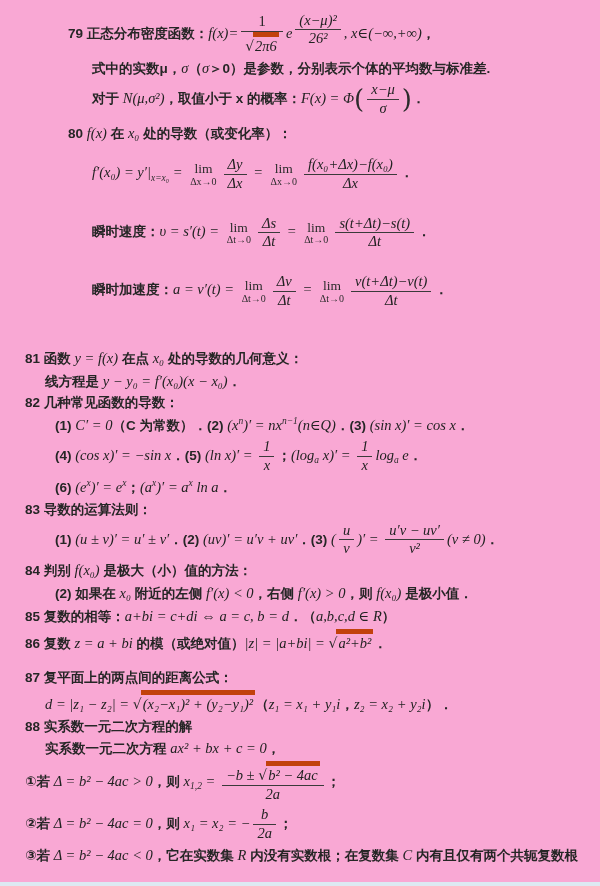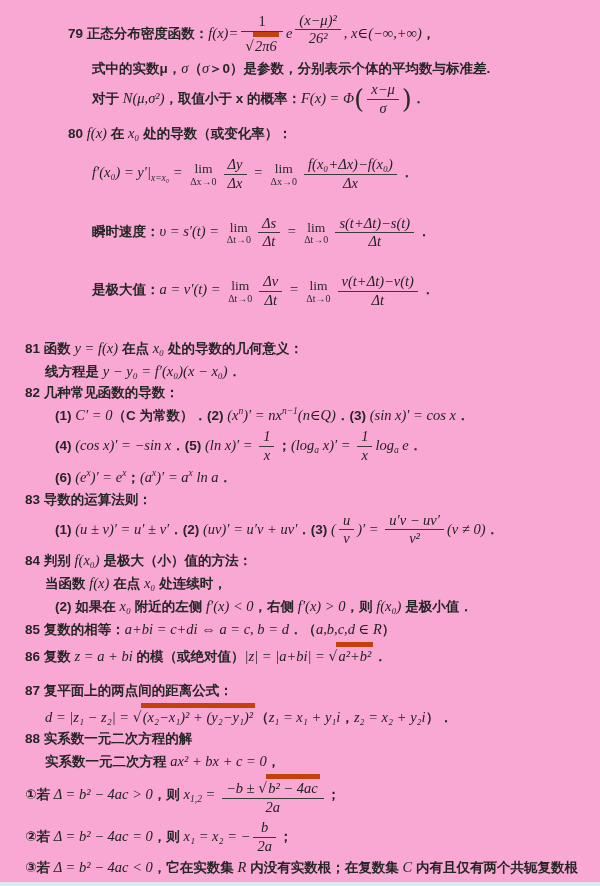--- a/index.html
+++ b/index.html
@@ -71,55 +71,54 @@
       </span><span class="frac">
         <span class="fnum"><span class="seg-m">Δs</span></span>
         <span class="fden"><span class="seg-m">Δt</span></span>
       </span><span class="seg-m"> = </span><span class="lim">
         <span class="limb">lim</span>
         <span class="limu">Δt→0</span>
       </span><span class="frac">
         <span class="fnum"><span class="seg-m">s(t+Δt)−s(t)</span></span>
         <span class="fden"><span class="seg-m">Δt</span></span>
       </span><span class="seg-t">．</span></div>
-    <div class="line ind3"><span class="seg-t">是极大值：</span><span class="seg-m">a = v′(t) = </span><span class="lim">
+    <div class="line ind3"><span class="seg-t">瞬时加速度：</span><span class="seg-m">a = v′(t) = </span><span class="lim">
         <span class="limb">lim</span>
         <span class="limu">Δt→0</span>
       </span><span class="frac">
         <span class="fnum"><span class="seg-m">Δv</span></span>
         <span class="fden"><span class="seg-m">Δt</span></span>
       </span><span class="seg-m"> = </span><span class="lim">
         <span class="limb">lim</span>
         <span class="limu">Δt→0</span>
       </span><span class="frac">
         <span class="fnum"><span class="seg-m">v(t+Δt)−v(t)</span></span>
         <span class="fden"><span class="seg-m">Δt</span></span>
       </span><span class="seg-t">．</span></div>
-    <div class="line ind0" style="margin-top: 18px;"><span class="seg-t">81 函数 </span><span class="seg-m">y = f(x)</span><span class="seg-t"> 在点 </span><span class="seg-m">x₀</span><span class="seg-t"> 处的导数的几何意义：</span></div>
+    <div class="line ind0" style="margin-top: 28px;"><span class="seg-t">81 函数 </span><span class="seg-m">y = f(x)</span><span class="seg-t"> 在点 </span><span class="seg-m">x₀</span><span class="seg-t"> 处的导数的几何意义：</span></div>
     <div class="line ind2"><span class="seg-t">线方程是 </span><span class="seg-m">y − y₀ = f′(x₀)(x − x₀)</span><span class="seg-t">．</span></div>
     <div class="line ind0"><span class="seg-t">82 几种常见函数的导数：</span></div>
     <div class="line ind4"><span class="seg-t">(1) </span><span class="seg-m">C′ = 0</span><span class="seg-t">（C 为常数）．(2) </span><span class="seg-m">(x</span><sup class="seg-sup">n</sup><span class="seg-m">)′ = nx</span><sup class="seg-sup">n−1</sup><span class="seg-m">(n∈Q)</span><span class="seg-t">．(3) </span><span class="seg-m">(sin x)′ = cos x</span><span class="seg-t">．</span></div>
     <div class="line ind4"><span class="seg-t">(4) </span><span class="seg-m">(cos x)′ = −sin x</span><span class="seg-t">．(5) </span><span class="seg-m">(ln x)′ = </span><span class="frac">
         <span class="fnum"><span class="seg-m">1</span></span>
         <span class="fden"><span class="seg-m">x</span></span>
       </span><span class="seg-t">；</span><span class="seg-m">(log</span><sub class="seg-sub">a</sub><span class="seg-m"> x)′ = </span><span class="frac">
         <span class="fnum"><span class="seg-m">1</span></span>
         <span class="fden"><span class="seg-m">x</span></span>
       </span><span class="seg-m">log</span><sub class="seg-sub">a</sub><span class="seg-m"> e</span><span class="seg-t">．</span></div>
     <div class="line ind4"><span class="seg-t">(6) </span><span class="seg-m">(e</span><sup class="seg-sup">x</sup><span class="seg-m">)′ = e</span><sup class="seg-sup">x</sup><span class="seg-t">；</span><span class="seg-m">(a</span><sup class="seg-sup">x</sup><span class="seg-m">)′ = a</span><sup class="seg-sup">x</sup><span class="seg-m"> ln a</span><span class="seg-t">．</span></div>
     <div class="line ind0"><span class="seg-t">83 导数的运算法则：</span></div>
     <div class="line ind4"><span class="seg-t">(1) </span><span class="seg-m">(u ± v)′ = u′ ± v′</span><span class="seg-t">．(2) </span><span class="seg-m">(uv)′ = u′v + uv′</span><span class="seg-t">．(3) </span><span class="seg-m">(</span><span class="frac">
         <span class="fnum"><span class="seg-m">u</span></span>
         <span class="fden"><span class="seg-m">v</span></span>
       </span><span class="seg-m">)′ = </span><span class="frac">
         <span class="fnum"><span class="seg-m">u′v − uv′</span></span>
         <span class="fden"><span class="seg-m">v²</span></span>
       </span><span class="seg-m">(v ≠ 0)</span><span class="seg-t">．</span></div>
     <div class="line ind0"><span class="seg-t">84 判别 </span><span class="seg-m">f(x₀)</span><span class="seg-t"> 是极大（小）值的方法：</span></div>
-    <div class="line ind2"><span class="seg-t">当函数 </span><span class="seg-m">f(x)</span><span class="seg-t"> 在点 </span><span class="seg-m">x₀</span><span class="seg-t"> 处连续时，</span></div>
     <div class="line ind4"><span class="seg-t">(2) 如果在 </span><span class="seg-m">x₀</span><span class="seg-t"> 附近的左侧 </span><span class="seg-m">f′(x) &lt; 0</span><span class="seg-t">，右侧 </span><span class="seg-m">f′(x) &gt; 0</span><span class="seg-t">，则 </span><span class="seg-m">f(x₀)</span><span class="seg-t"> 是极小值．</span></div>
     <div class="line ind0"><span class="seg-t">85 复数的相等：</span><span class="seg-m">a+bi = c+di ⇔ a = c, b = d</span><span class="seg-t">．（</span><span class="seg-m">a,b,c,d ∈ R</span><span class="seg-t">）</span></div>
     <div class="line ind0"><span class="seg-t">86 复数 </span><span class="seg-m">z = a + bi</span><span class="seg-t"> 的模（或绝对值）</span><span class="seg-m">|z| = |a+bi| = </span><span class="sqrt">
         <span class="radg">√</span>
         <span class="radc"><span class="seg-m">a²+b²</span></span>
       </span><span class="seg-t">．</span></div>
     <div class="line ind0" style="margin-top: 14px;"><span class="seg-t">87 复平面上的两点间的距离公式：</span></div>
     <div class="line ind2"><span class="seg-m">d = |z₁ − z₂| = </span><span class="sqrt">
         <span class="radg">√</span>
         <span class="radc"><span class="seg-m">(x₂−x₁)² + (y₂−y₁)²</span></span>

